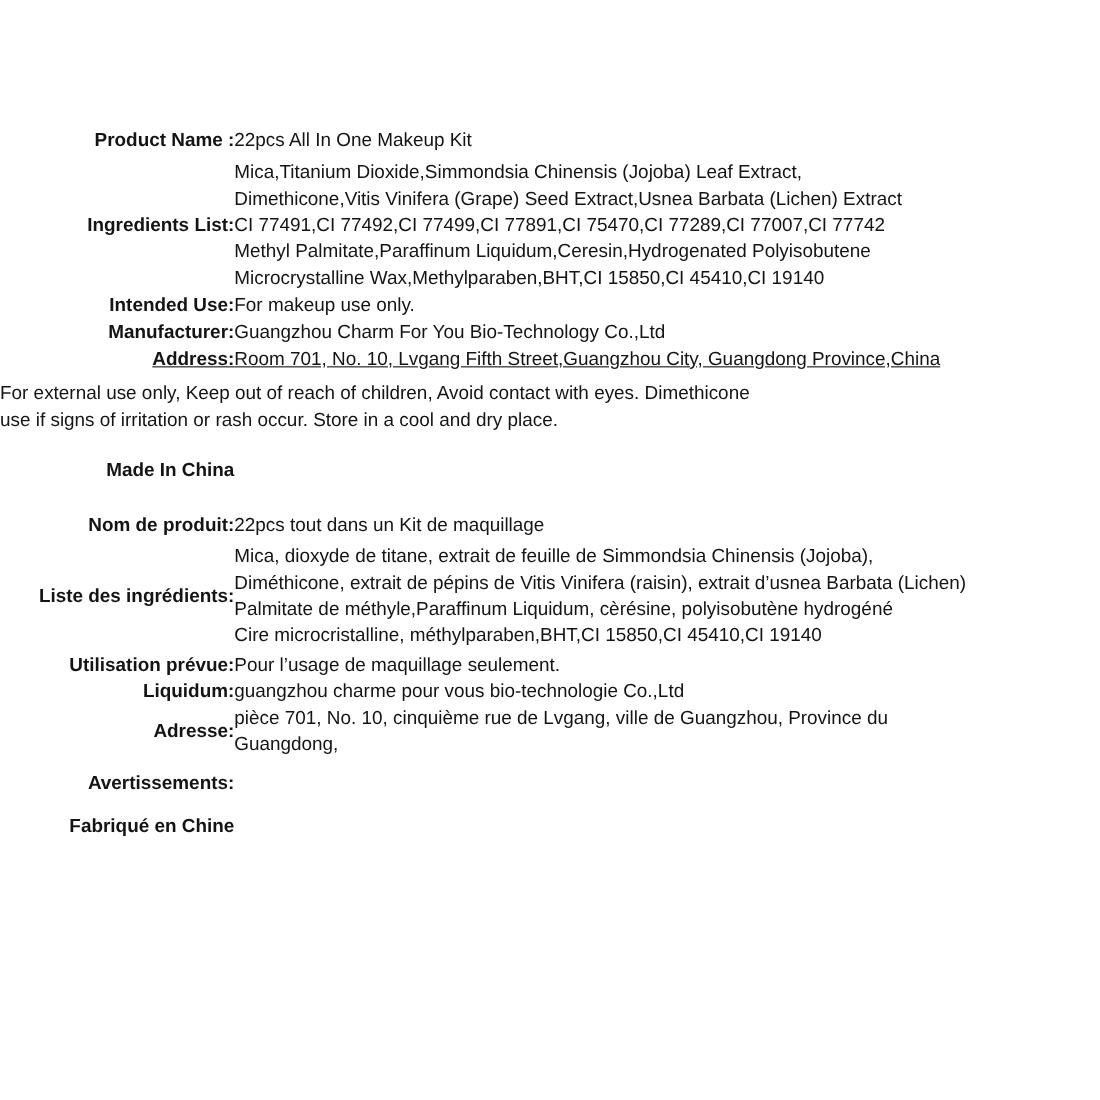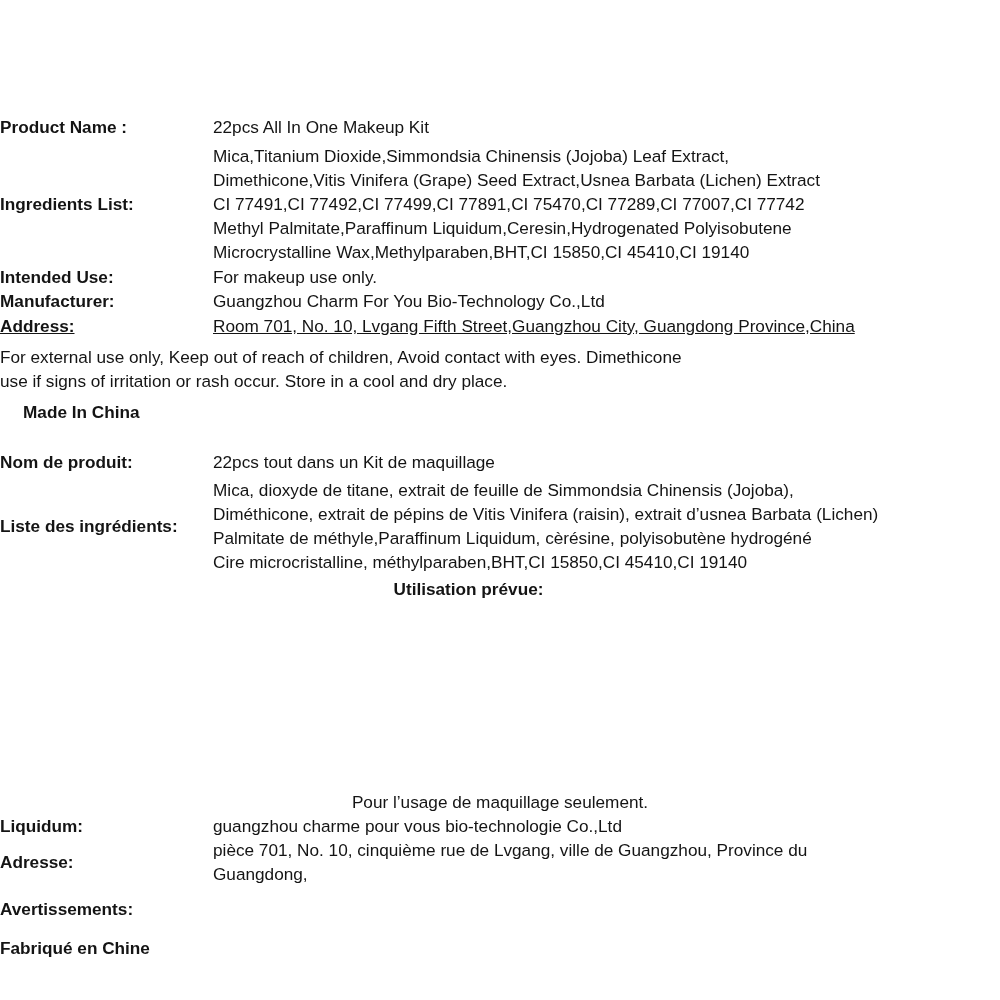--- a/index.html
+++ b/index.html
@@ -25,40 +25,40 @@
   .label-section {
     display: block;
   }
   .field-row {
     display: flex;
     align-items: center;
   }
   .field-label {
     flex: 0 0 213px;
     width: 213px;
-    text-align: left;
+    text-align: right;
     font-weight: bold;
     white-space: nowrap;
   }
   .field-value {
     flex: 1 1 auto;
     min-width: 0;
   }
   .value-line {
     white-space: nowrap;
   }
   
   [data-name="row-ingredients-list"]       { margin-top: 5px; }
   [data-name="row-intended-use"]           { margin-top: 1px; }
   [data-name="row-address"]                { margin-top: 1px; text-decoration: underline; }
   [data-name="row-warnings"]               { margin-top: 7px; }
-  [data-name="row-made-in-china"]          { margin-top: 7px; padding-left: 23px; }
+  [data-name="row-made-in-china"]          { margin-top: 22px; }
   [data-name="row-nom-de-produit"]         { margin-top: 26px; }
   [data-name="row-liste-des-ingredients"]  { margin-top: 4px; }
-  [data-name="row-utilisation-prevue"]     { margin-top: 3px; flex-direction: column; }
+  [data-name="row-utilisation-prevue"]     { margin-top: 3px; }
   [data-name="row-avertissements"]         { margin-top: 11px; }
   [data-name="row-fabrique-en-chine"]      { margin-top: 15px; }
 </style>
 </head>
 <body>
 
 <main class="sheet" data-name="label-sheet">
     <section class="label-section" data-name="english-label-section">
       <div class="field-row" data-name="row-product-name">
     <div class="field-label" data-name="field-label">Product Name :</div>

